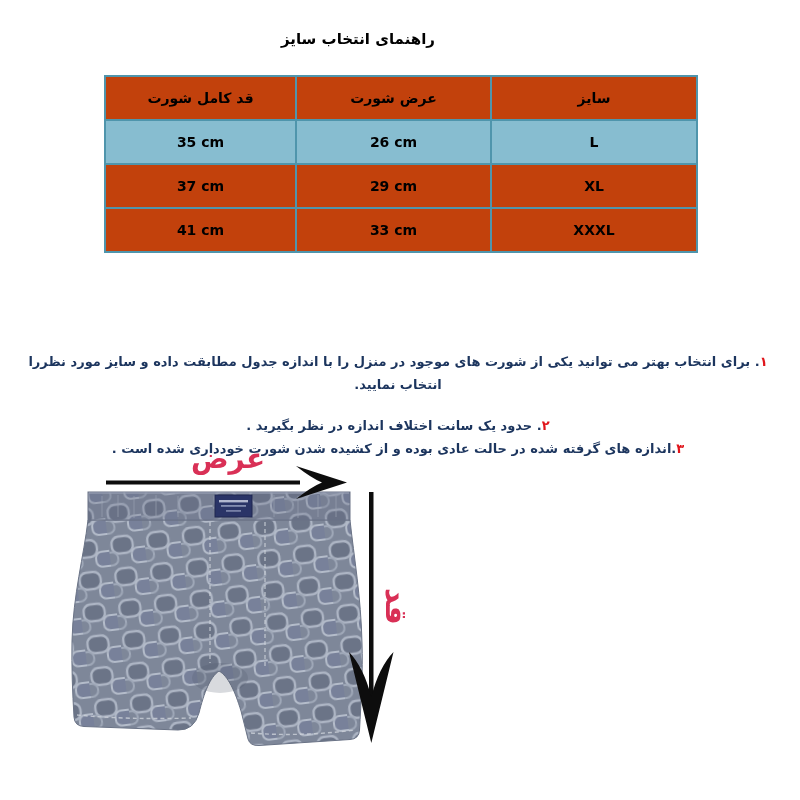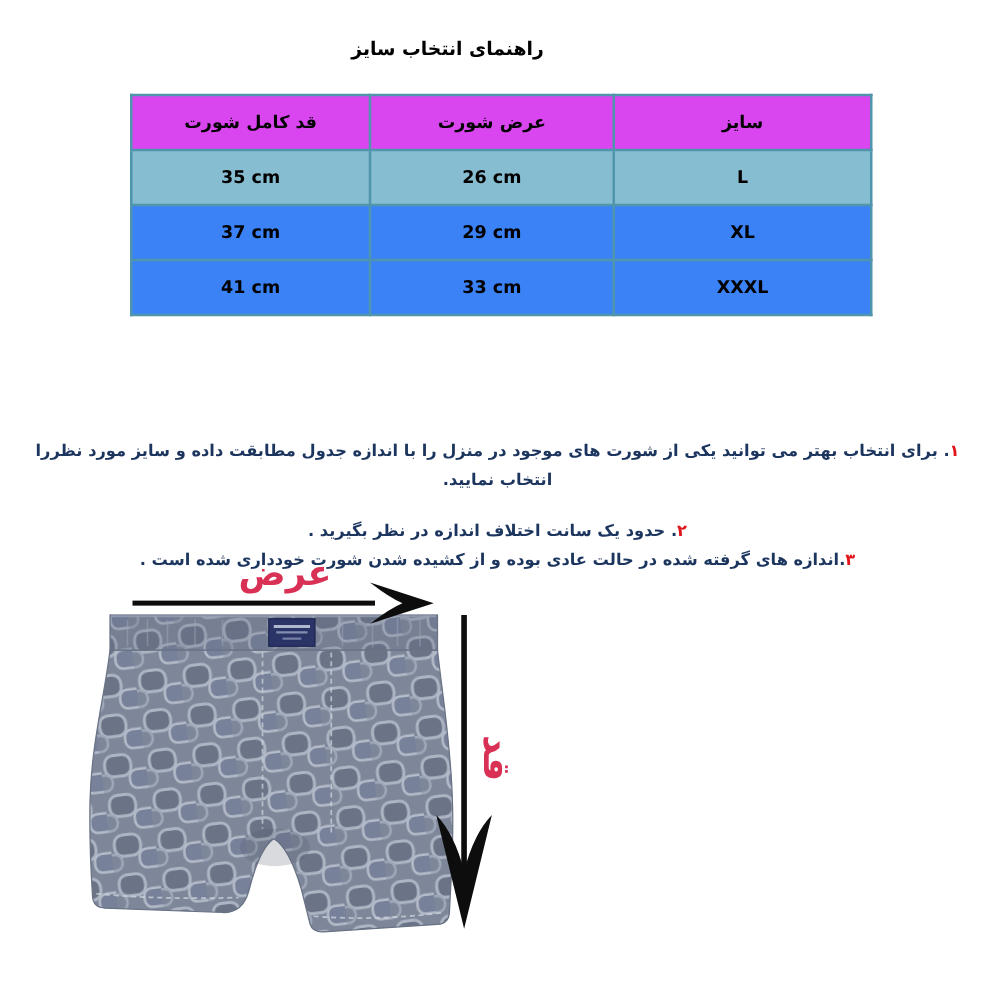--- a/index.html
+++ b/index.html
@@ -16,23 +16,23 @@
     border-collapse:collapse;table-layout:fixed;
   }
   .size-table th,.size-table td{
     border:2px solid #4f95ac;height:42px;padding:0;
     text-align:center;vertical-align:middle;
     font-weight:bold;font-size:14px;color:#000;
   }
   .size-table col.c1{width:191px}
   .size-table col.c2{width:195px}
   .size-table col.c3{width:206px}
-  .size-table thead th{background:#d946ef;}
+  .size-table thead th{background:#c2410c;}
   .size-table tbody tr.dark td{background:#87bdd0;margin-top:20px;}
-  .size-table tbody tr.light td{background:#3b82f6;}
+  .size-table tbody tr.light td{background:#c2410c;}
 
   .notes{
     position:absolute;top:351px;right:22px;left:18px;
     direction:rtl;text-align:center;
     color:#1c355e;font-weight:bold;font-size:13px;line-height:21px;
   }
   .note{margin:0 0 2px 0;}
   .note.cont{margin-bottom:20px;}
   .note-num{color:#e0151b;}
 

